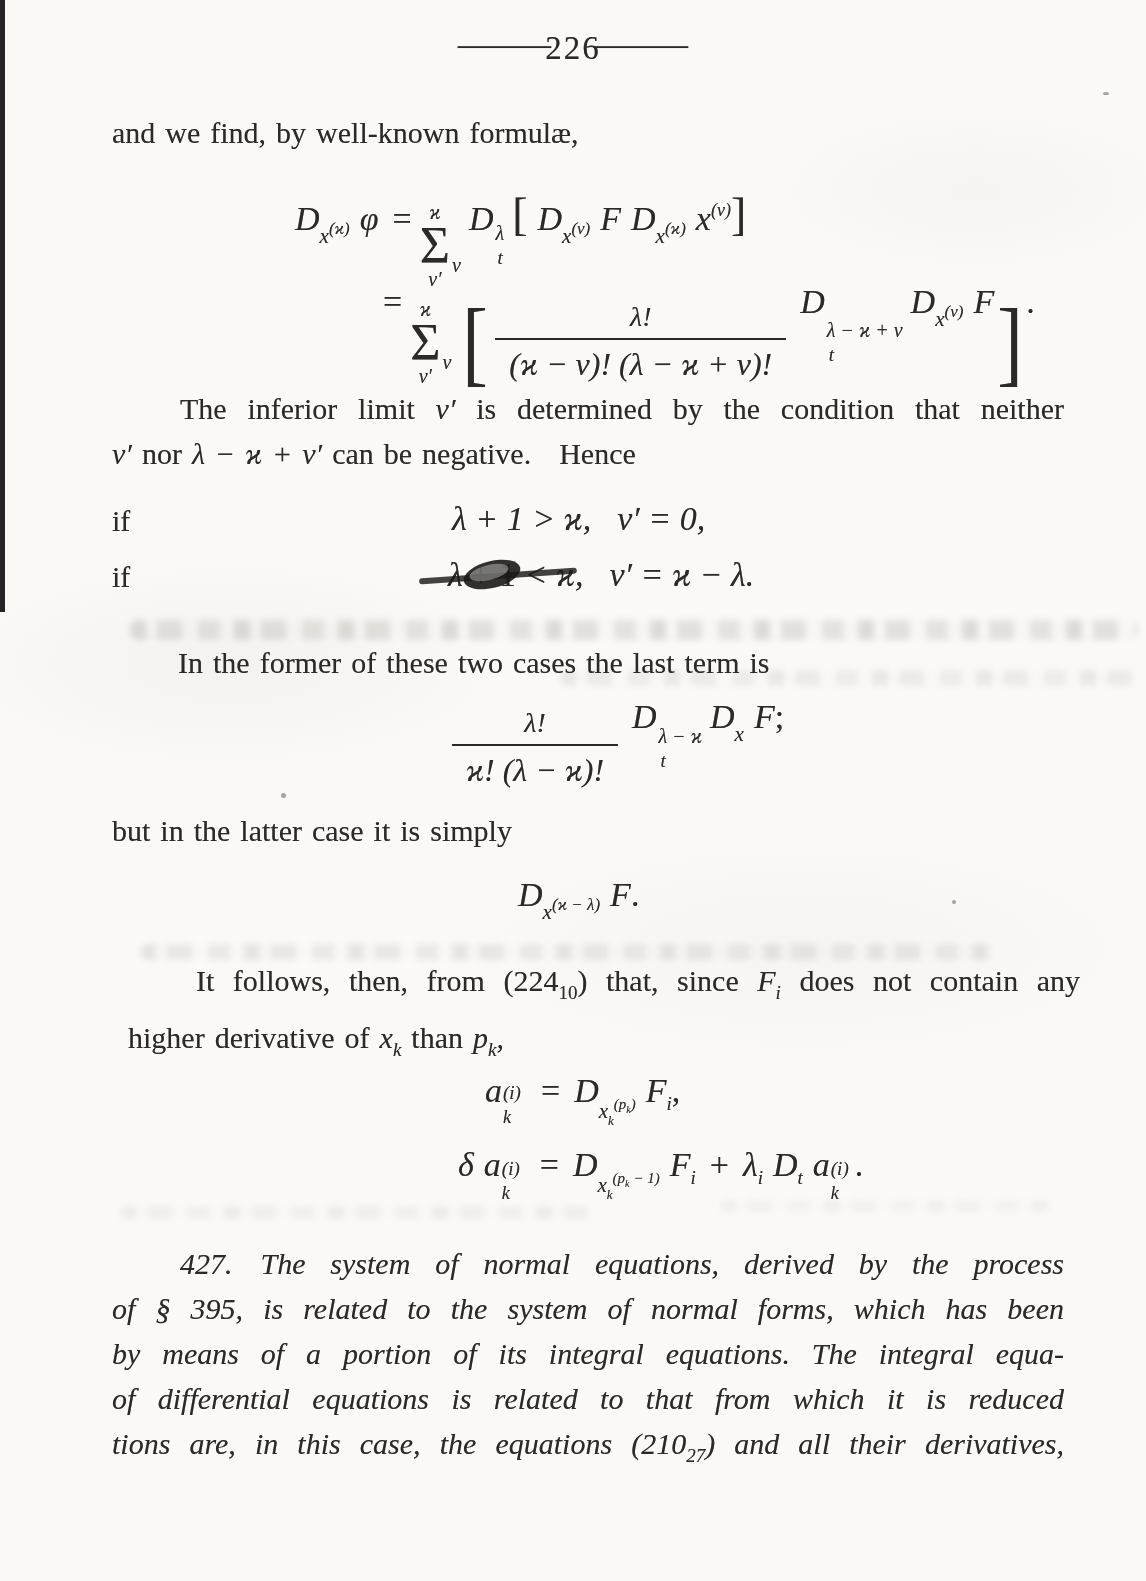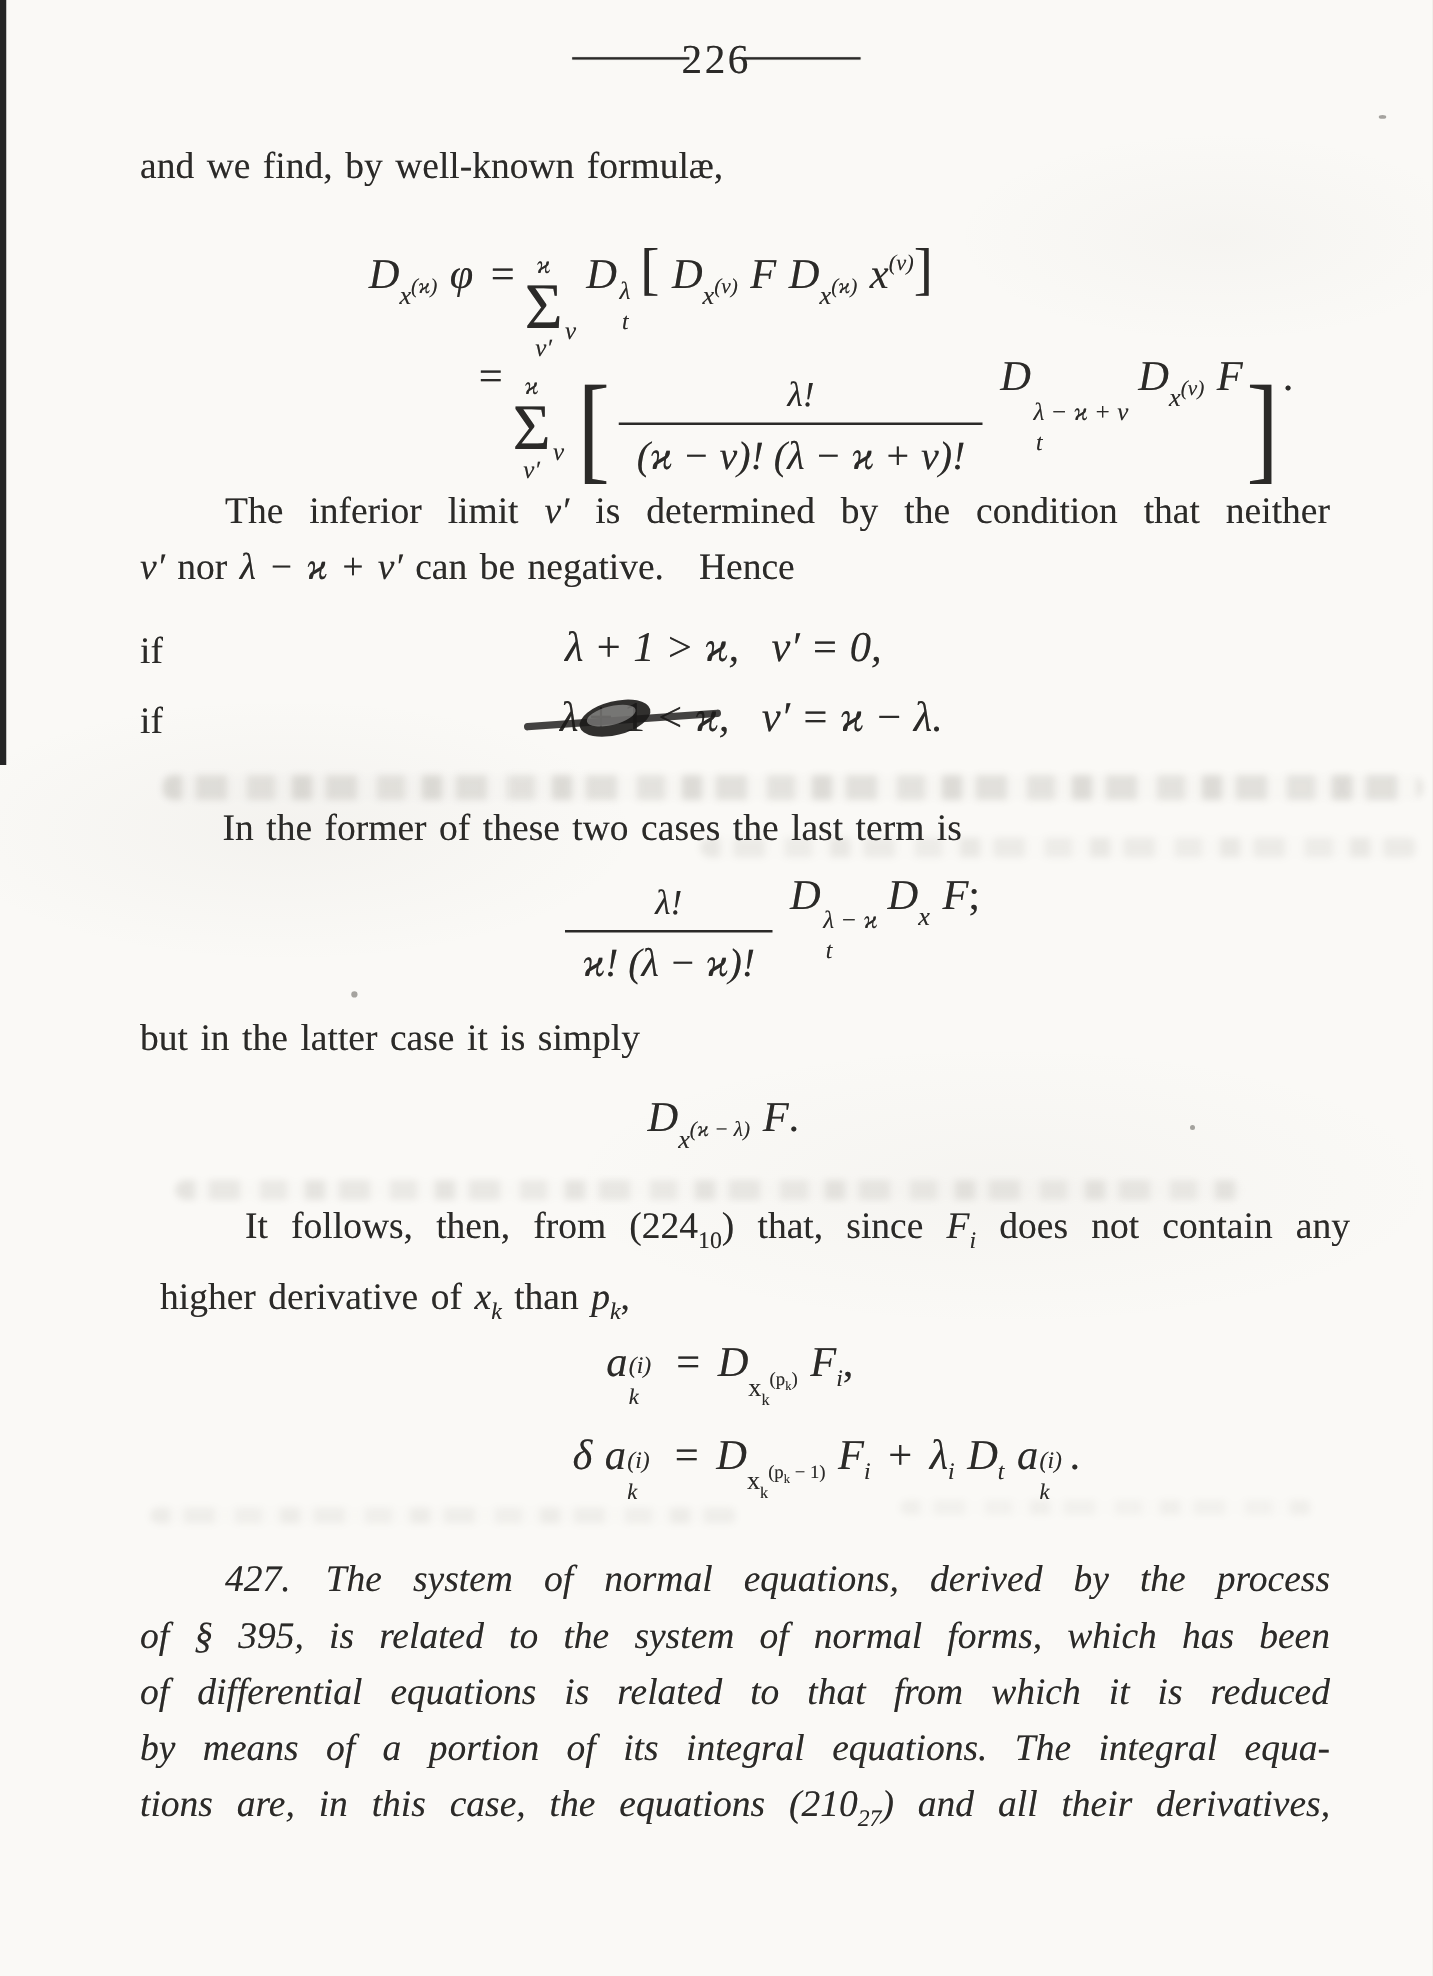--- a/index.html
+++ b/index.html
@@ -56,21 +56,21 @@
   .ssu { font-size:20px; }
   .ssd { font-size:19px; margin-top:5px; margin-left:2px; }
 
   .frac { display:inline-flex; flex-direction:column; align-items:center; align-self:center; font-style:italic; margin:0 4px; }
   .fnum { font-size:28px; padding:0 14px 5px; }
   .fden { font-size:32px; border-top:2.5px solid var(--ink); padding:6px 14px 0; }
 
   .bb { font-size:96px; line-height:.8; align-self:center; display:inline-block; transform:scaleX(.8); font-style:normal; }
   .mb { font-size:46px; font-style:normal; }
 
-  .cl2 { display:inline-block; vertical-align:-16px; }
+  .cl2 { display:inline-block; vertical-align:-16px; font-style:italic; }
   .c2x { font-size:21px; }
   .c2k { font-size:13px; vertical-align:-7px; }
   .c2p { font-size:15px; vertical-align:9px; }
   .c2pk { font-size:10px; vertical-align:-4px; }
 
   .as { display:inline-flex; flex-direction:column; align-items:flex-start; align-self:center; line-height:1; font-style:italic; margin:0 6px 0 1px; }
   .asu { font-size:19px; }
   .asd { font-size:18px; margin-top:6px; }
 
   
@@ -187,18 +187,18 @@
     <span class="as"><span class="asu">(i)</span><span class="asd">k</span></span>
     <span class="tk up sp">=</span>
     <span class="tk sp"><span class="v">D</span><span class="cl2"><span class="c2x">x</span><span class="c2k">k</span><span class="c2p"><span>(p</span><span class="c2pk">k</span><span> − 1)</span></span></span><span class="v spl">F</span><span class="tsub m">i</span><span class="up sp">+</span><span class="v sp">λ</span><span class="tsub m">i</span><span class="v spl">D</span><span class="tsub m">t</span><span class="v spl">a</span></span>
     <span class="as"><span class="asu">(i)</span><span class="asd">k</span></span>
     <span class="tk up">.</span>
   </div>
 
   <div class="block txt" style="left:112px;top:1241px;font-style:italic;">
     <div class="jline ind"><span>427.</span><span class="gap">The system of normal equations, derived by the process</span></div>
     <div class="jline"><span>of § 395, is related to the system of normal forms, which has been</span></div>
+    <div class="jline"><span>by means of a portion of its integral equations.  The integral equa-</span></div>
     <div class="jline"><span>of differential equations is related to that from which it is reduced</span></div>
-    <div class="jline"><span>by means of a portion of its integral equations.  The integral equa-</span></div>
     <div class="jline"><span>tions are, in this case, the equations (210</span><span class="tsub">27</span><span>) and all their derivatives,</span></div>
   </div>
 
 </div>
 
 </body></html>

